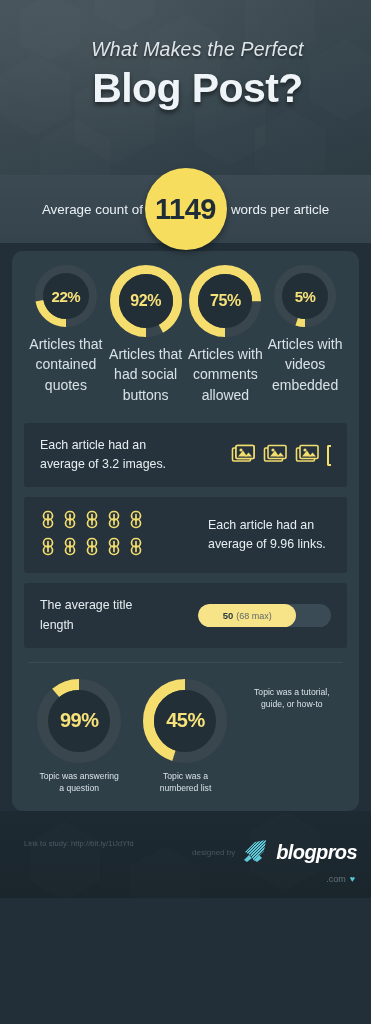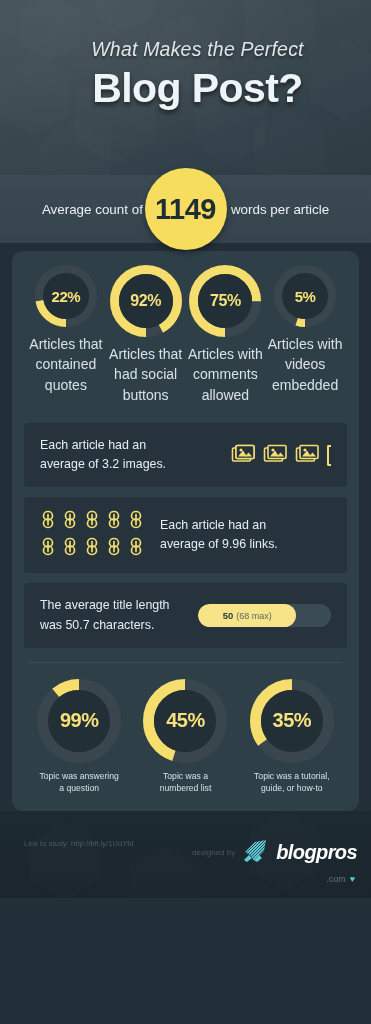--- a/index.html
+++ b/index.html
@@ -154,20 +154,21 @@
   .donut-row.bottom .donut-label { font-size: 8.6px; }
 
   
   .card {
     background: #26333c;
     border-radius: 3px;
     margin: 0 2px 10px;
     padding: 13px 16px;
     display: flex;
     align-items: center;
+    gap: 48px;
   }
   .card.images-card { margin-top: 18px; }
   .card p {
     margin: 0;
     color: #e7eef2;
     font-size: 12.4px;
     line-height: 1.55;
   }
   .card .card-text { flex: 1 1 auto; }
   .icon-group {
@@ -513,21 +514,20 @@
         </div>
         <div class="card-text">
           <p>Each article had an</p>
           <p>average of 9.96 links.</p>
         </div>
       </div>
 
       <div class="card title-card">
         <div class="card-text">
           <p>The average title length</p>
-          <p>was 50.7 characters.</p>
         </div>
         <div class="bar-track">
           <div class="bar-fill" style="width: 74%;">
             <span class="bar-num">50</span>
             <span class="bar-max">(68 max)</span>
           </div>
         </div>
       </div>
 
       <div class="divider"></div>
@@ -558,28 +558,20 @@
             </svg>
             <span class="pct" style="font-size:20px">45%</span>
           </div>
           <div class="donut-label">
             <div>Topic was a</div>
             <div>numbered list</div>
           </div>
         </div>
 
         <div class="donut-cell">
-          <div class="donut">
-            <svg width="84" height="84" viewBox="0 0 84 84" style="transform:rotate(90deg) scaleX(-1)">
-              <circle cx="42" cy="42" r="36.5" fill="none" stroke="#3a464e" stroke-width="11"></circle>
-              <circle cx="42" cy="42" r="36.5" fill="none" stroke="#f5dd6e" stroke-width="11" stroke-dasharray="80.3 149.1" stroke-linecap="butt"></circle>
-              <circle cx="42" cy="42" r="31" fill="#232f37"></circle>
-            </svg>
-            <span class="pct" style="font-size:20px">35%</span>
-          </div>
           <div class="donut-label">
             <div>Topic was a tutorial,</div>
             <div>guide, or how-to</div>
           </div>
         </div>
 
       </div>
 
     </div>
   </div>

